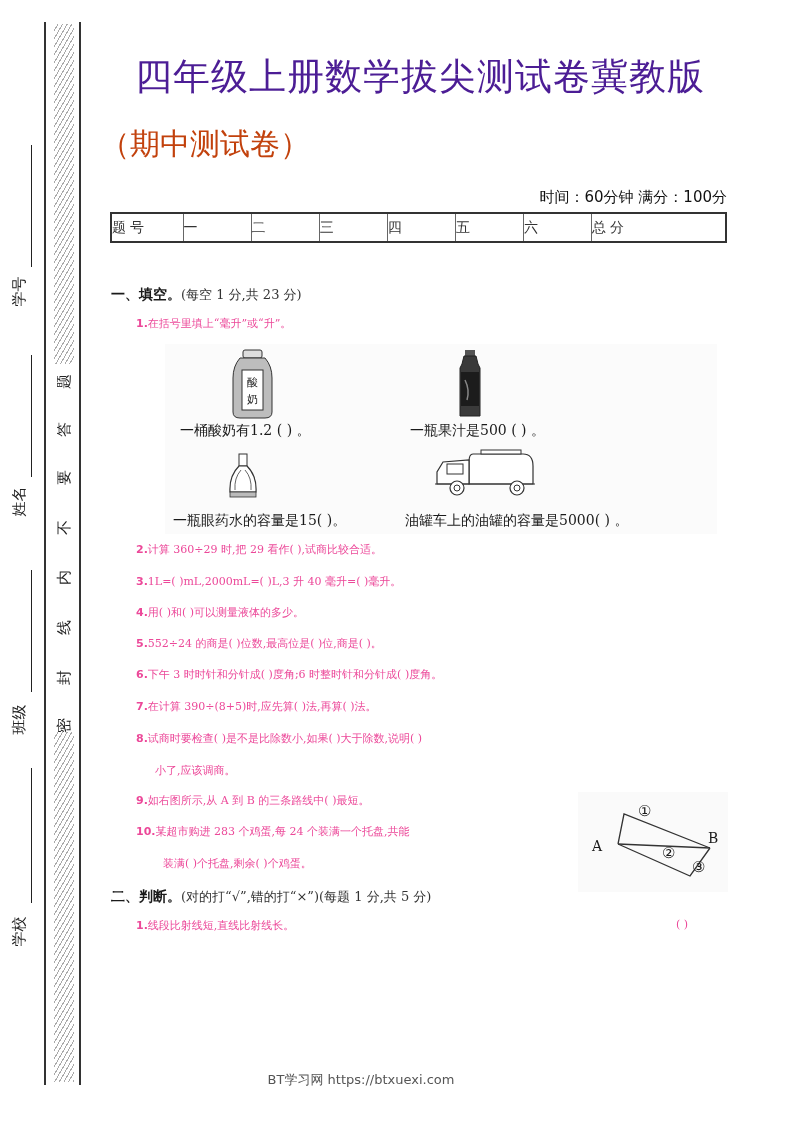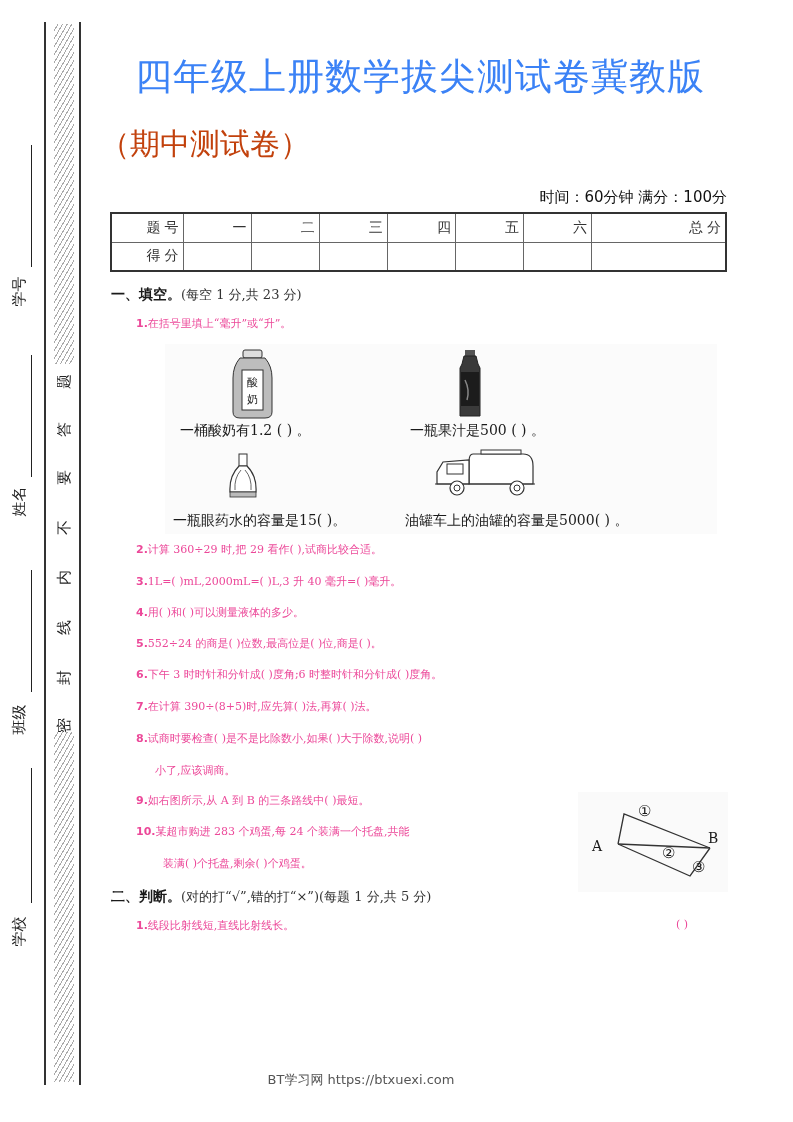--- a/index.html
+++ b/index.html
@@ -13,28 +13,28 @@
   .hatch { position: absolute; left: 54px; width: 20px;
     background: repeating-linear-gradient(120deg, #ffffff 0px, #ffffff 3px, #aaaaaa 3px, #aaaaaa 4px); }
   .hatch.top { top: 24px; height: 340px; }
   .hatch.bottom { top: 732px; height: 350px; }
   .seal-char { position: absolute; left: 55px; width: 18px; font-size: 15px; transform: rotate(-90deg); text-align: center; color: #222; }
   .field-label { position: absolute; left: 4px; font-size: 15px; transform: rotate(-90deg); white-space: nowrap; color: #222; }
   .field-line { position: absolute; left: 31px; width: 1px; background: #222; }
 
   
   .title { position: absolute; left: 100px; top: 52px; width: 640px; text-align: center;
-    font-family: "DejaVu Sans", "Liberation Sans", sans-serif; font-size: 37px; letter-spacing: 1px; color: #3b82f6; }
+    font-family: "DejaVu Sans", "Liberation Sans", sans-serif; font-size: 37px; letter-spacing: 1px; color: #4c1d95; }
   .subtitle { position: absolute; left: 100px; top: 124px; width: 640px; text-align: left;
     font-family: "DejaVu Sans", "Liberation Sans", sans-serif; font-size: 30px; color: #c2410c; }
   .meta { position: absolute; right: 66px; top: 188px; font-family: "DejaVu Sans", "Liberation Sans", sans-serif; font-size: 15px; color: #111; }
 
   
   .score-table { position: absolute; left: 110px; top: 212px; width: 617px; border-collapse: collapse; border: 2px solid #333; }
-  .score-table td { border: 1px solid #666; height: 29px; text-align: right; font-size: 14px; color: #333; letter-spacing: 4px; }
+  .score-table td { border: 1px solid #666; height: 29px; text-align: left; font-size: 14px; color: #333; letter-spacing: 4px; }
   .score-table td:first-child { width: 72px; }
 
   
   .section { position: absolute; left: 111px; font-size: 14px; text-align: right; }
   .section b { font-family: "DejaVu Sans", "Liberation Sans", sans-serif; font-weight: bold; }
   .section .note { color: #333; font-size: 13px; }
   .q { position: absolute; left: 136px; font-size: 11px; white-space: nowrap; color: #ec4899; }
   .q .num { font-weight: bold; font-family: "DejaVu Sans", "Liberation Sans", sans-serif; }
 
   
@@ -90,30 +90,20 @@
   <tbody>
       <tr>
     <td>题号</td>
     <td>一</td>
     <td>二</td>
     <td>三</td>
     <td>四</td>
     <td>五</td>
     <td>六</td>
     <td>总分</td>
-  </tr>
-  <tr>
-    <td>得分</td>
-    <td></td>
-    <td></td>
-    <td></td>
-    <td></td>
-    <td></td>
-    <td></td>
-    <td></td>
   </tr>
 </tbody>
   </table>
 
 <div class="section" style="top:286px">
   <b>一、填空。</b><span class="note">(每空 1 分,共 23 分)</span>
 </div>
 
 <div class="q" style="top:316px">
   <span class="num">1.</span><span>在括号里填上“毫升”或“升”。</span>

